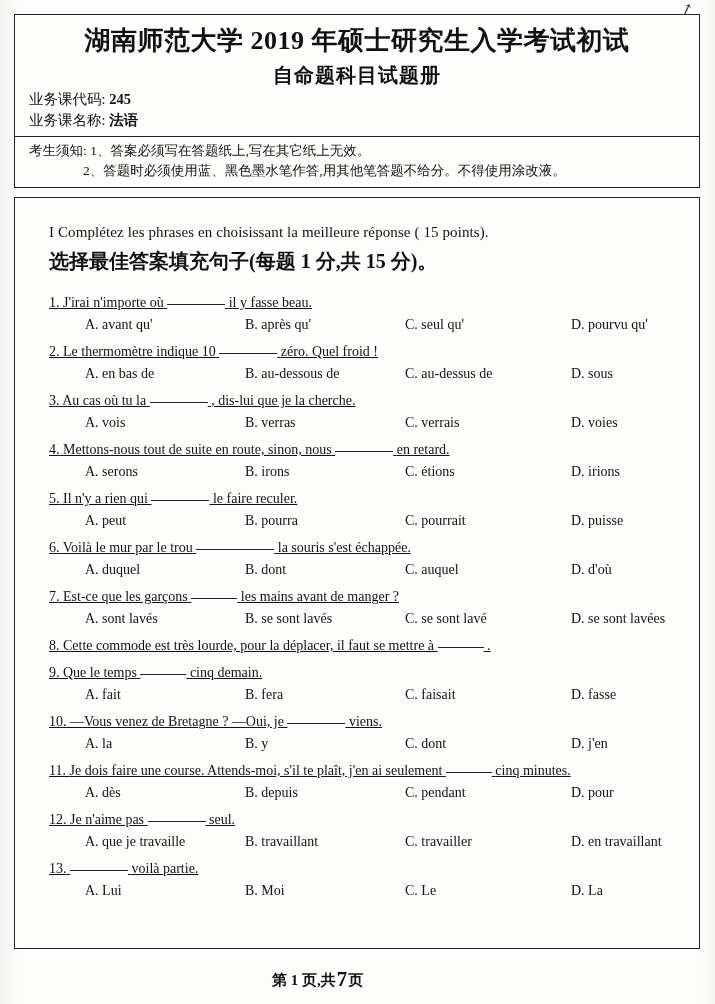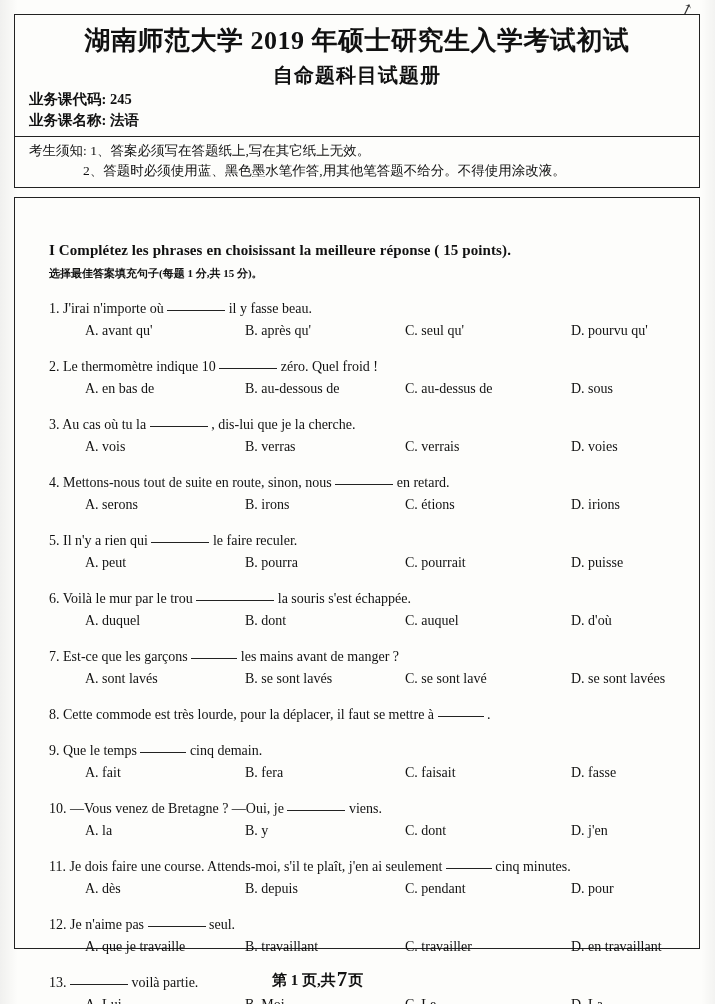--- a/index.html
+++ b/index.html
@@ -54,21 +54,21 @@
     font-size: 20px;
     font-weight: bold;
     letter-spacing: 1px;
   }
   .meta-row {
     font-size: 14.5px;
     line-height: 21px;
     font-weight: bold;
     padding-left: 4px;
   }
-  .meta-row .lbl { font-weight: bold; }
+  .meta-row .lbl { font-weight: normal; }
   .meta-row .val { font-weight: bold; }
   .meta-inline {
     display: inline-block;
   }
   .meta-gap { display: inline-block; width: 62px; }
   .meta-sep-line {
     border-top: 1.2px solid #222;
     margin: 5px -10px 4px -10px;
   }
   .notice {
@@ -85,35 +85,35 @@
     top: 197px;
     width: 686px;
     height: 752px;
     border: 1.4px solid #222;
     box-sizing: border-box;
     padding: 26px 30px 10px 34px;
     background: #fdfdfb;
   }
   .sec-title {
     font-size: 15px;
-    font-weight: bold;
+    font-weight: normal;
     margin-bottom: 7px;
     letter-spacing: 0.1px;
-    margin-top: 18px;
   }
   .sec-title-cn {
-    font-size: 11px;
+    font-size: 20px;
     font-weight: bold;
     margin-bottom: 17px;
   }
   .q {
     font-size: 14px;
     line-height: 19px;
-    margin-top: 16px;
+    margin-top: 7px;
     white-space: nowrap;
+    text-decoration: underline;
   }
   .blank {
     display: inline-block;
     border-bottom: 1px solid #222;
     vertical-align: 2px;
     height: 12px;
   }
   .b-sm { width: 46px; }
   .b-md { width: 58px; }
   .b-lg { width: 78px; }

